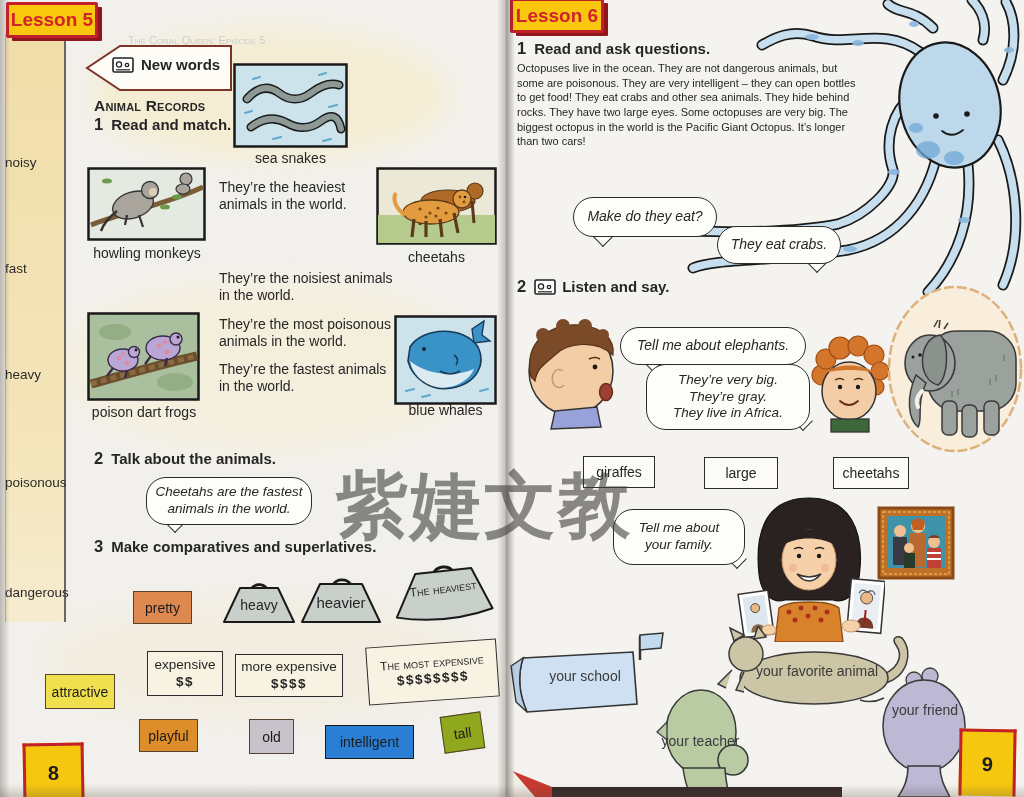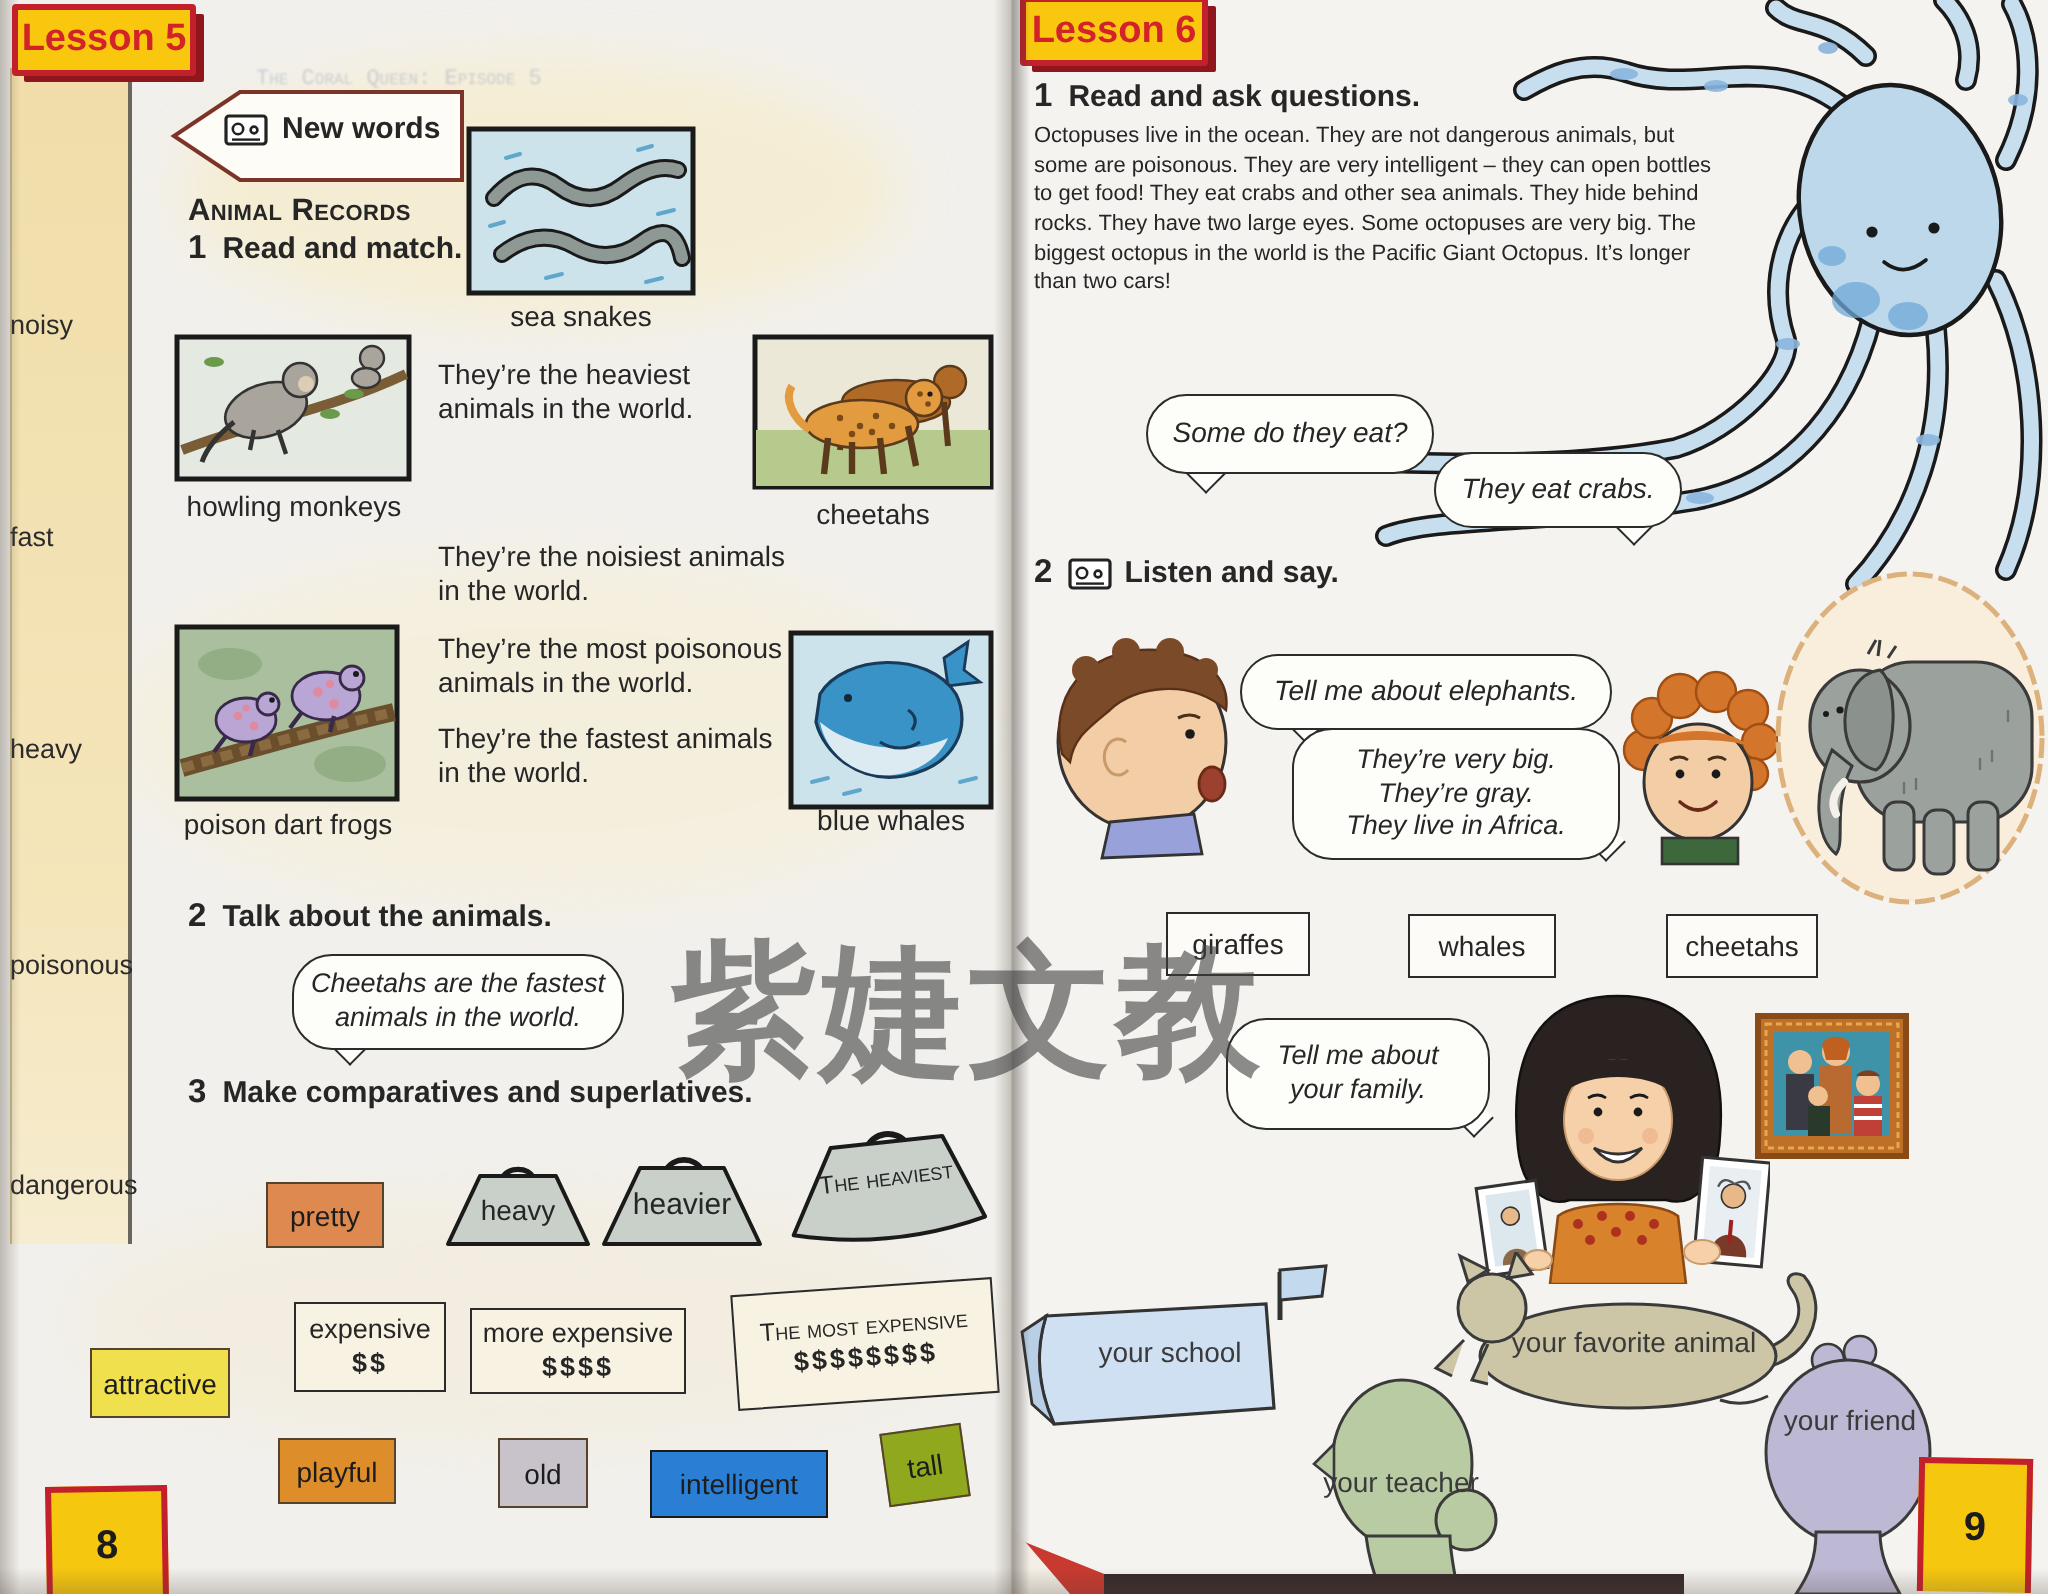--- a/index.html
+++ b/index.html
@@ -20,21 +20,21 @@
            font-size:19px; display:flex; align-items:center; justify-content:center;
            border-radius:2px; box-shadow:5px 4px 0 -1px #8e161c; z-index:10; }
   .pagenum-tab { background:#f6c70f; border:3px solid #c2202a; color:#1c1c1c; font-weight:bold;
            font-size:20px; display:flex; align-items:center; justify-content:center; z-index:10; }
 
   .margin-col { left:5px; top:34px; width:58px; height:588px;
            background:linear-gradient(180deg,#f0dda9,#f4e5ba 70%,#f6ecd0);
            border-right:2px solid #6a665c; border-left:1px solid #c9b98a; z-index:1; }
   .margin-word { width:58px; font-size:13.5px; color:#2b2b2b; z-index:2; }
 
-  .bleed { color:#8795b5; opacity:.38; filter:blur(.4px); z-index:1; font-variant:small-caps;font-family:Liberation Mono, monospace; }
+  .bleed { color:#8795b5; opacity:.38; filter:blur(.4px); z-index:1; font-variant:small-caps; }
 
   .title { font-variant:small-caps; font-weight:bold; font-size:15.5px; letter-spacing:.2px; z-index:3; }
   .act { font-size:15px; font-weight:bold; z-index:3; display:flex; align-items:center; }
   .act .num { font-size:16.5px; margin-right:8px; }
   .caption { text-align:center; font-size:14px; z-index:3; }
   .sentence { left:219px; width:176px; font-size:14px; line-height:1.24; z-index:3; }
   .img-frame { z-index:2; }
 
   .bubble { background:#fdfdf9; border:1.7px solid #2b2b2b; border-radius:20px;
            display:flex; flex-direction:column; align-items:center; justify-content:center;
@@ -316,21 +316,21 @@
   <div class="abs lesson-tab" style="left:510px;top:-2px;width:88px;height:29px">Lesson 6</div>
 
   <div class="abs act" style="left:517px;top:39px">
     <span class="num">1</span>
     <span>Read and ask questions.</span>
   </div>
   <div class="abs reading" style="left:517px;top:61px">Octopuses live in the ocean. They are not dangerous animals, but some are poisonous. They are very intelligent – they can open bottles to get food! They eat crabs and other sea animals. They hide behind rocks. They have two large eyes. Some octopuses are very big. The biggest octopus in the world is the Pacific Giant Octopus. It’s longer than two cars!</div>
 
   <div class="abs tail" style="left:596px;top:230px"></div>
   <div class="abs bubble" style="left:573px;top:197px;width:142px;height:38px;font-size:14px">
-    <span>Some do they eat?</span>
+    <span>Make do they eat?</span>
   </div>
   <div class="abs tail" style="left:810px;top:256px"></div>
   <div class="abs bubble" style="left:717px;top:226px;width:122px;height:36px;font-size:14px">
     <span>They eat crabs.</span>
   </div>
 
   <div class="abs act" style="left:517px;top:277px;gap:6px">
     <span class="num" style="margin-right:2px">2</span>
     <svg width="22" height="16" viewBox="0 0 22 16">
       <rect x="1" y="1" width="20" height="14" rx="1.5" fill="#fff" stroke="#222" stroke-width="1.6"></rect>
@@ -400,21 +400,21 @@
     </g>
     <circle cx="34" cy="72" r="1.8" fill="#1a1a1a"></circle>
       <circle cx="27" cy="74" r="1.5" fill="#1a1a1a"></circle>
     <path d="M48,44 l4,-7 M53,45 l1,-8 M58,46 l4,-6" stroke="#3a3a3a" stroke-width="1.5"></path>
     <g stroke="#6d746f" stroke-width="1.2">
         <path d="M66,108 v6 M72,106 v6 M104,96 v6 M110,92 v6 M118,72 v6"></path>
       </g>
   </svg>
 
   <div class="abs wordbox" style="left:583px;top:456px;width:70px;height:30px">giraffes</div>
-  <div class="abs wordbox" style="left:704px;top:457px;width:72px;height:30px">whales</div>
+  <div class="abs wordbox" style="left:704px;top:457px;width:72px;height:30px">large</div>
   <div class="abs wordbox" style="left:833px;top:457px;width:74px;height:30px">cheetahs</div>
 
   <div class="abs tail" style="left:730px;top:552px"></div>
   <div class="abs bubble" style="left:613px;top:509px;width:130px;height:54px;font-size:13.5px">
     <span>Tell me about</span>
     <span>your family.</span>
   </div>
 
   <svg class="abs" style="left:733px;top:496px;z-index:2" width="152" height="146" viewBox="0 0 152 146">
     <path d="M76,2 C30,2 22,40 26,78 C28,98 40,108 52,104 L100,104 C114,108 126,96 127,72 C130,36 118,2 76,2 Z" fill="#2a2220" stroke="#111" stroke-width="1.2"></path>

